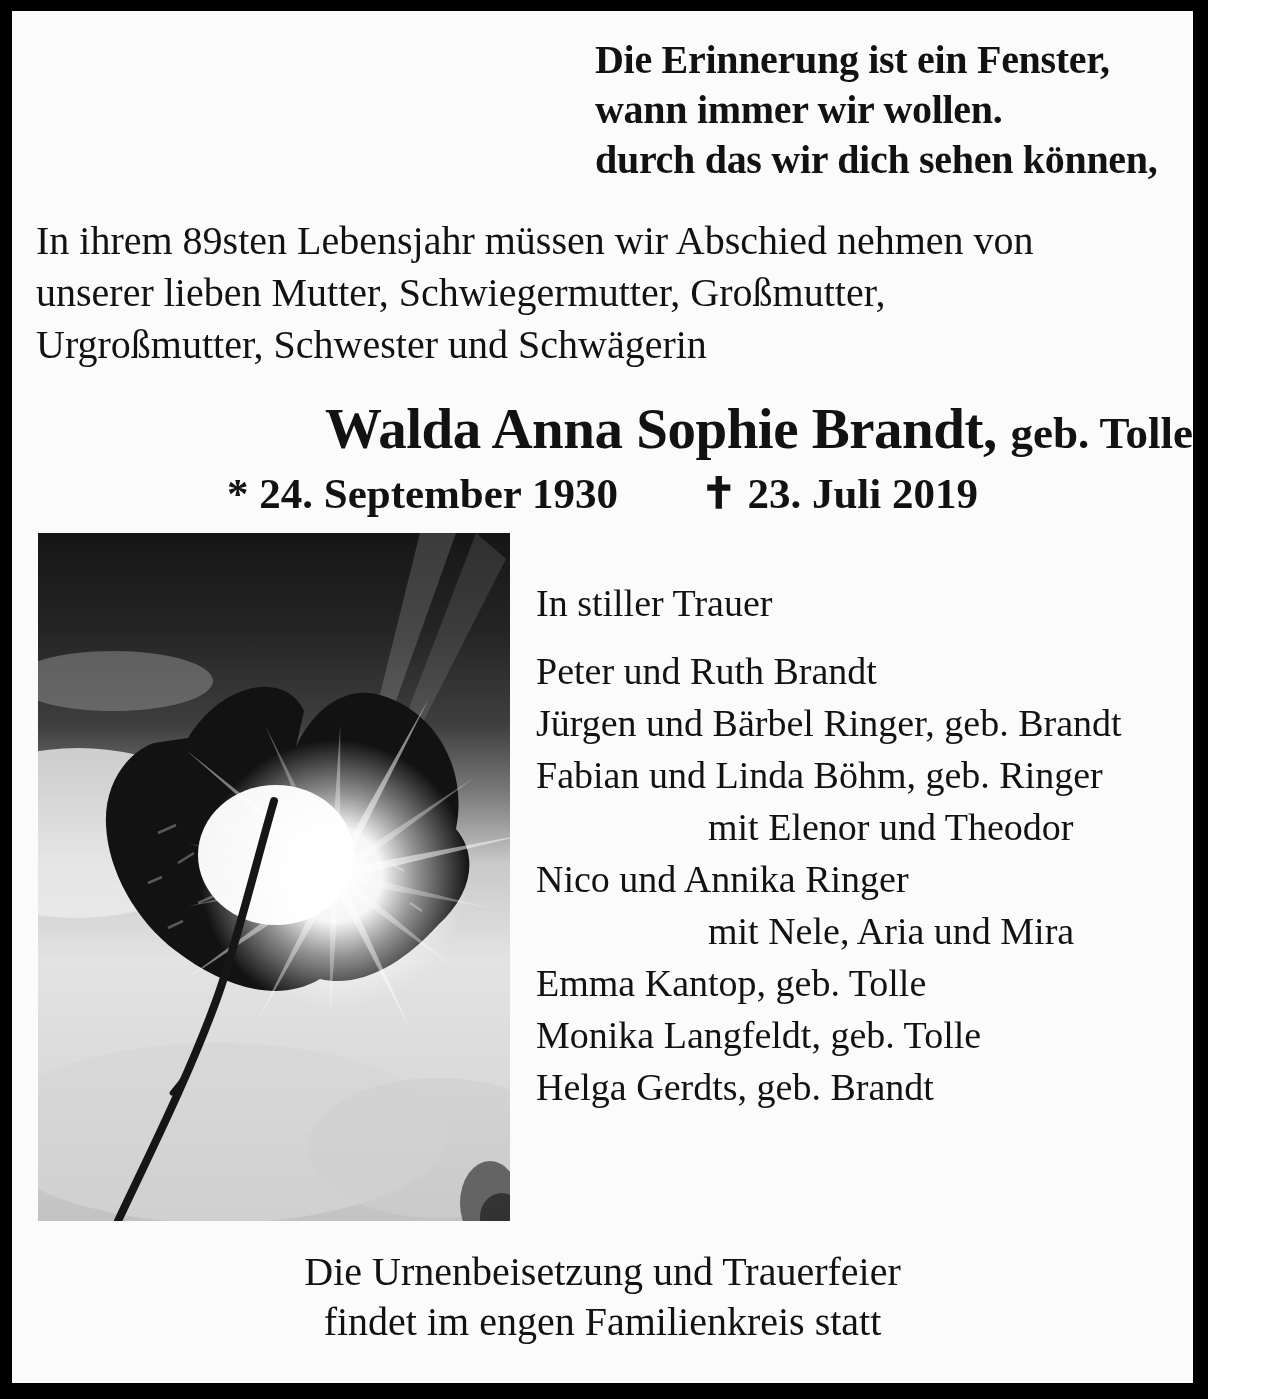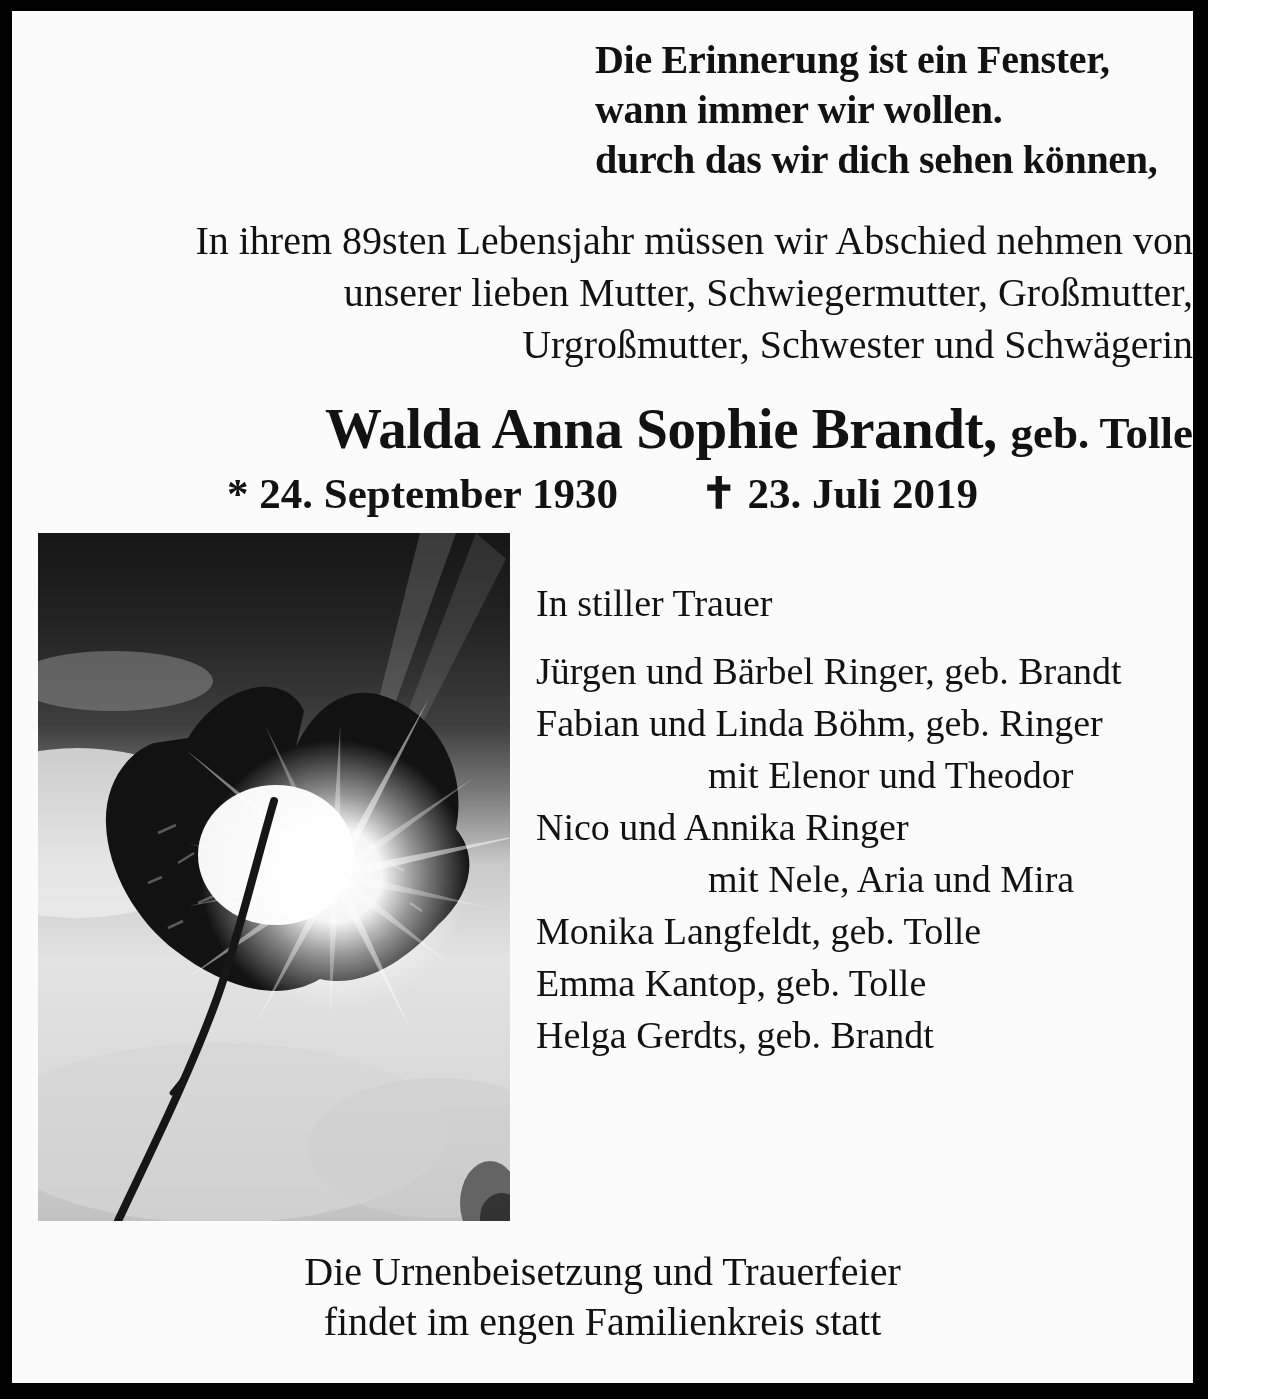--- a/index.html
+++ b/index.html
@@ -16,21 +16,21 @@
   }
   .quote {
     margin:24px 0 0 583px;
     font-weight:bold;
     font-size:40px;
     line-height:50px;
     letter-spacing:-0.3px;
   }
   .intro {
     margin-top:30px;
-    text-align:right;
+    text-align:left;
     font-size:40px;
     line-height:52px;
     padding-left:24px;
   }
   .name-line {
     margin-top:26px;
     text-align:right;
     font-weight:bold;
     font-size:57px;
     line-height:64px;
@@ -157,27 +157,28 @@
       <path d="M236,268 C218,330 196,420 178,468 C150,545 108,628 80,688" stroke="#161616" stroke-width="8" fill="none" stroke-linecap="round"></path>
       <path d="M150,540 l-16,20" stroke="#161616" stroke-width="5" fill="none" stroke-linecap="round"></path>
 
       <ellipse cx="452" cy="670" rx="30" ry="42" fill="#4a4a4a" opacity="0.8"></ellipse>
       <ellipse cx="464" cy="684" rx="22" ry="24" fill="#2d2d2d" opacity="0.9"></ellipse>
     </svg>
 
     <div class="mourners">
       <div class="heading">In stiller Trauer</div>
       <div>
+        <div class="mourner-item">Peter und Ruth Brandt</div>
         <div class="mourner-item">Jürgen und Bärbel Ringer, geb. Brandt</div>
         <div class="mourner-item">Fabian und Linda Böhm, geb. Ringer</div>
         <div class="mourner-item indent">mit Elenor und Theodor</div>
         <div class="mourner-item">Nico und Annika Ringer</div>
         <div class="mourner-item indent">mit Nele, Aria und Mira</div>
+        <div class="mourner-item">Emma Kantop, geb. Tolle</div>
         <div class="mourner-item">Monika Langfeldt, geb. Tolle</div>
-        <div class="mourner-item">Emma Kantop, geb. Tolle</div>
         <div class="mourner-item">Helga Gerdts, geb. Brandt</div>
       </div>
     </div>
   </div>
 
   <div class="closing">
     <div>Die Urnenbeisetzung und Trauerfeier</div>
     <div>findet im engen Familienkreis statt</div>
   </div>
 

